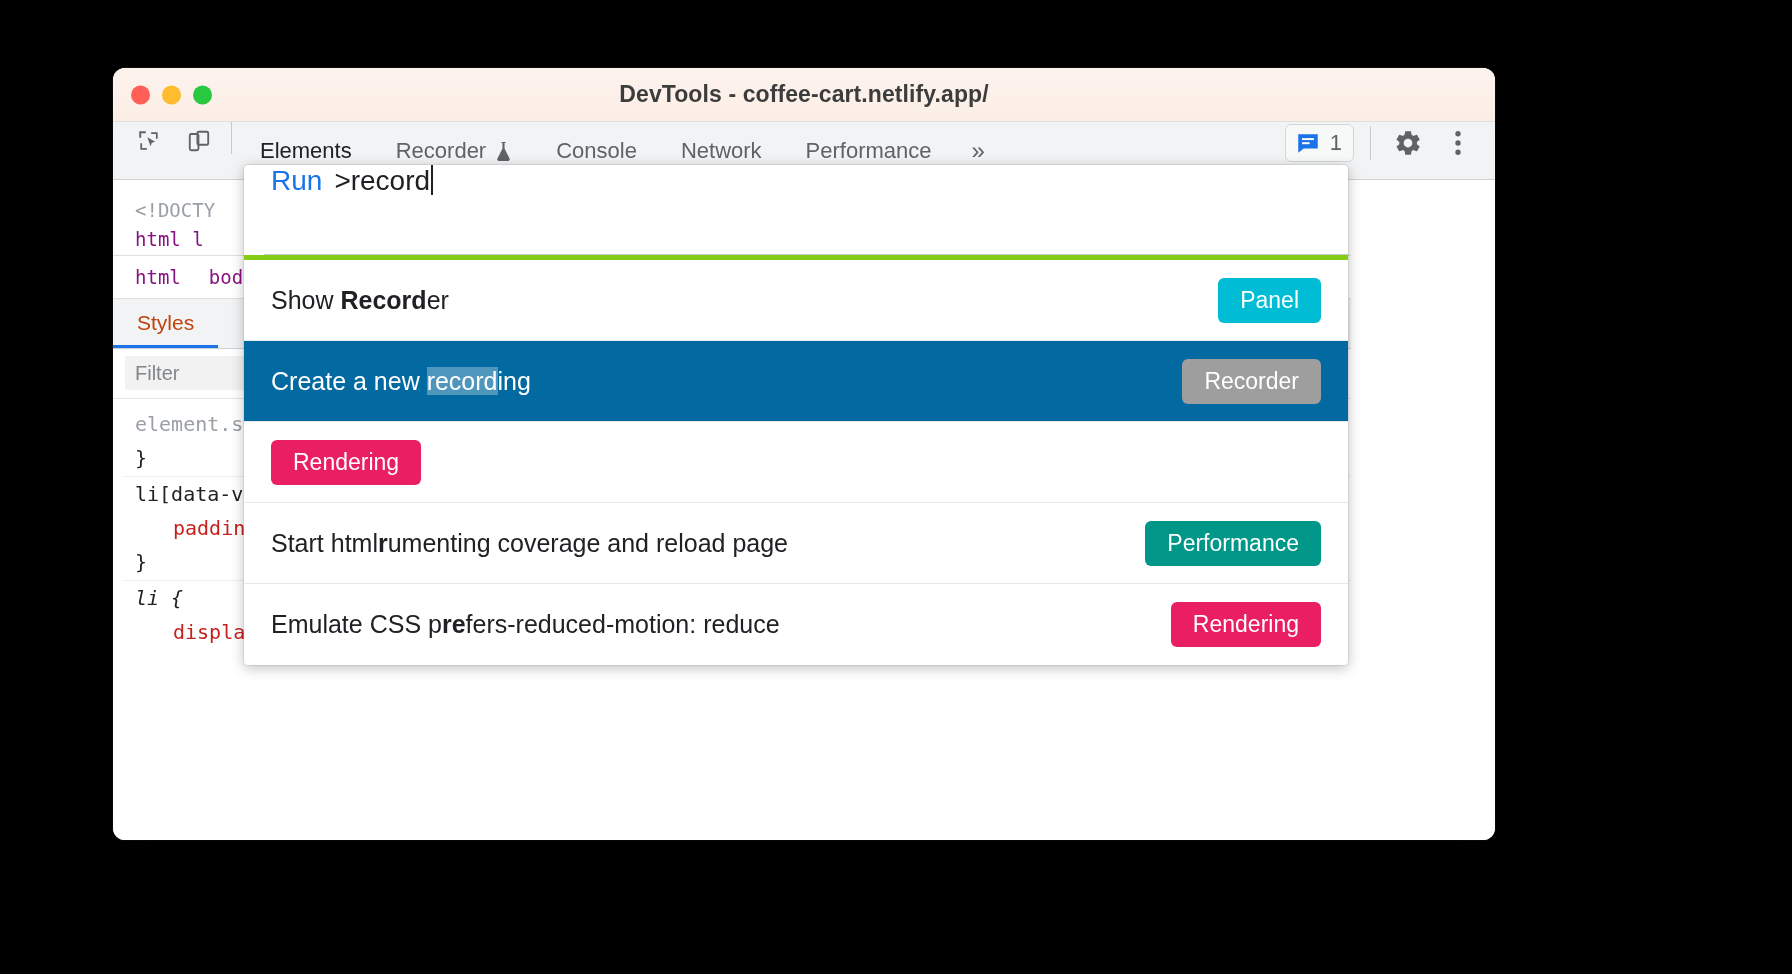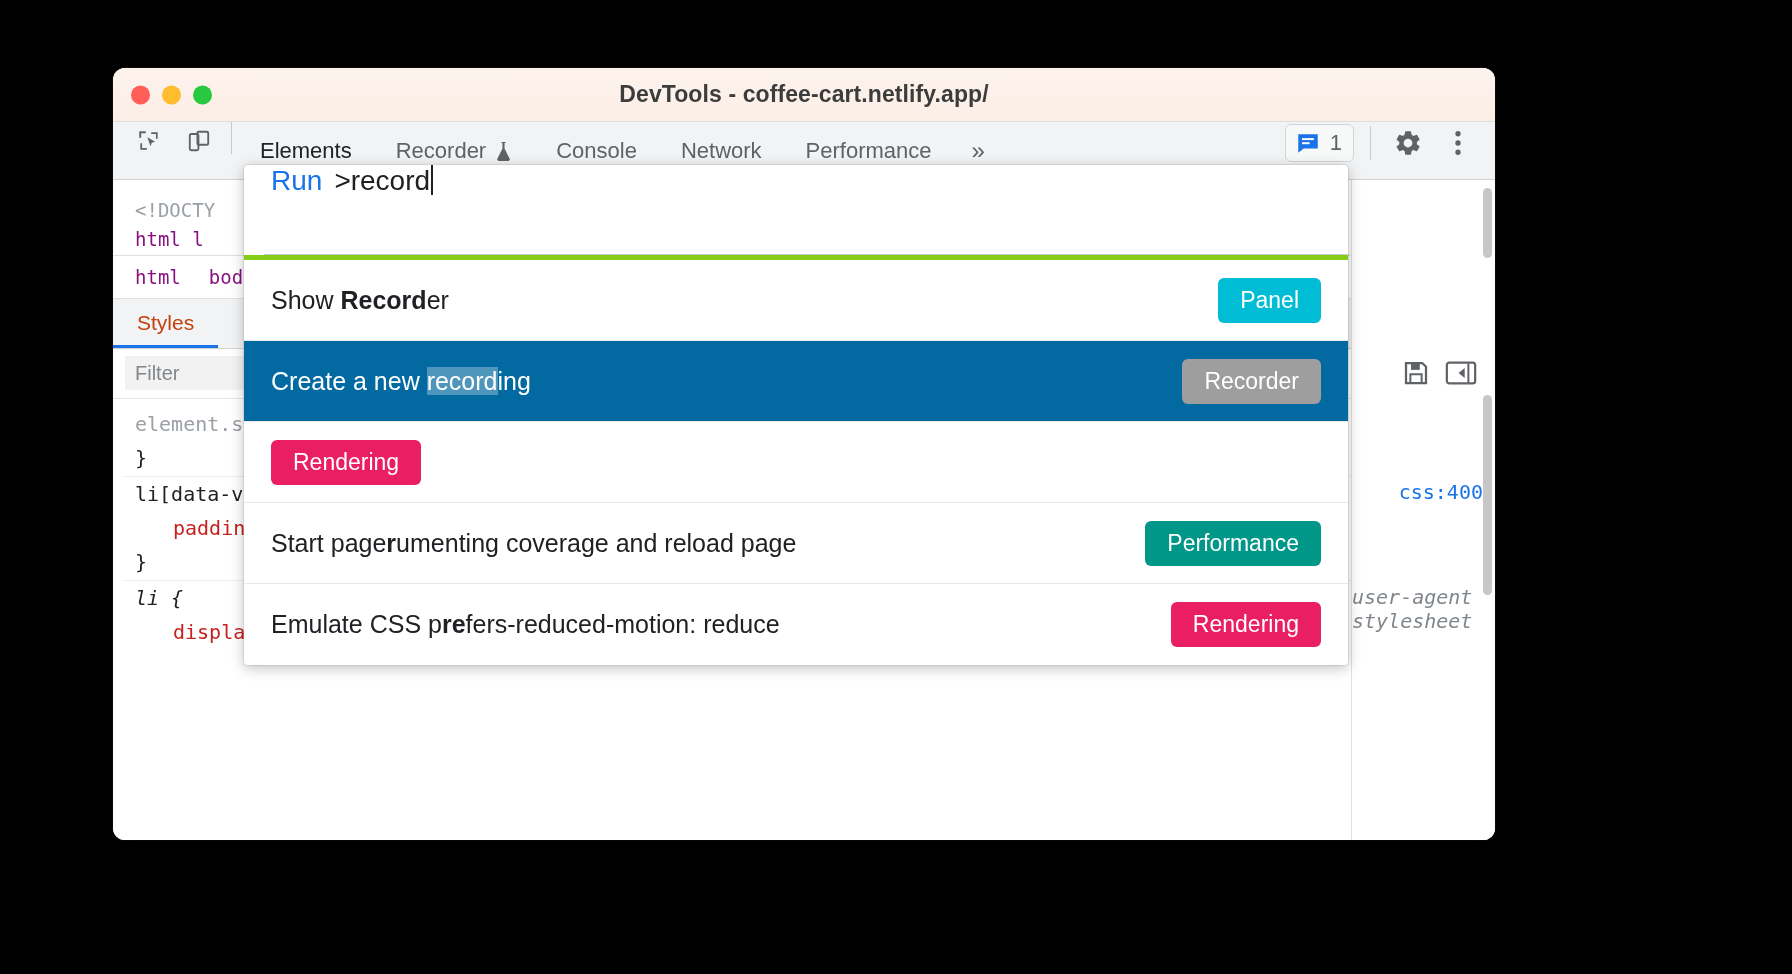--- a/index.html
+++ b/index.html
@@ -280,42 +280,20 @@
             <div style="padding-left:38px" class="prop">paddin</div>
             <div class="brace">}</div>
           </div>
           <div class="css-row" style="border-bottom:none">
             <div style="font-style:italic">li {</div>
             <div style="padding-left:38px" class="prop">display: list-item;</div>
           </div>
         </div>
       </div>
 
-      <div class="right-pane">
-        <div class="right-toolrow">
-          <span>
-            <svg width="30" height="30" viewBox="0 0 24 24">
-              <path d="M4 4h13l3 3v13H4V4z" fill="none" stroke="#5f6368" stroke-width="1.8"></path>
-              <rect x="8" y="4.5" width="7" height="5" fill="#5f6368"></rect>
-              <rect x="7.5" y="13" width="9" height="7" fill="none" stroke="#5f6368" stroke-width="1.6"></rect>
-            </svg>
-          </span>
-          <span>
-            <svg width="32" height="30" viewBox="0 0 26 24">
-              <rect x="1.5" y="3.5" width="23" height="17" rx="2" fill="none" stroke="#5f6368" stroke-width="1.8"></rect>
-              <path d="M16 8l-5 4 5 4z" fill="#5f6368"></path>
-              <line x1="19" y1="4" x2="19" y2="20" stroke="#5f6368" stroke-width="1.6"></line>
-            </svg>
-          </span>
-        </div>
-        <div class="right-code">css:400</div>
-        <div class="ua-sheet">user-agent stylesheet</div>
-        <div class="scrollbar" style="top:8px;height:70px"></div>
-        <div class="scrollbar" style="top:215px;height:200px"></div>
-      </div>
     </div>
 
     <div class="palette">
       <div class="palette-input-row">
         <span class="prefix-run">Run</span>
         <span class="query">&gt;record</span>
         <span class="caret"></span>
       </div>
       <div class="cmd-list">
 
@@ -332,21 +310,21 @@
           </div>
           <div class="badge recorder">Recorder</div>
         </div>
 
         <div class="cmd-row">
           <div class="badge rendering">Rendering</div>
         </div>
 
         <div class="cmd-row">
           <div class="cmd-text">
-            <span>Start page</span><b>r</b><span>umenting coverage and reload page</span>
+            <span>Start html</span><b>r</b><span>umenting coverage and reload page</span>
           </div>
           <div class="badge performance">Performance</div>
         </div>
 
         <div class="cmd-row">
           <div class="cmd-text">
             <span>Emulate CSS p</span><b>re</b><span>fers-reduced-motion: reduce</span>
           </div>
           <div class="badge rendering">Rendering</div>
         </div>

